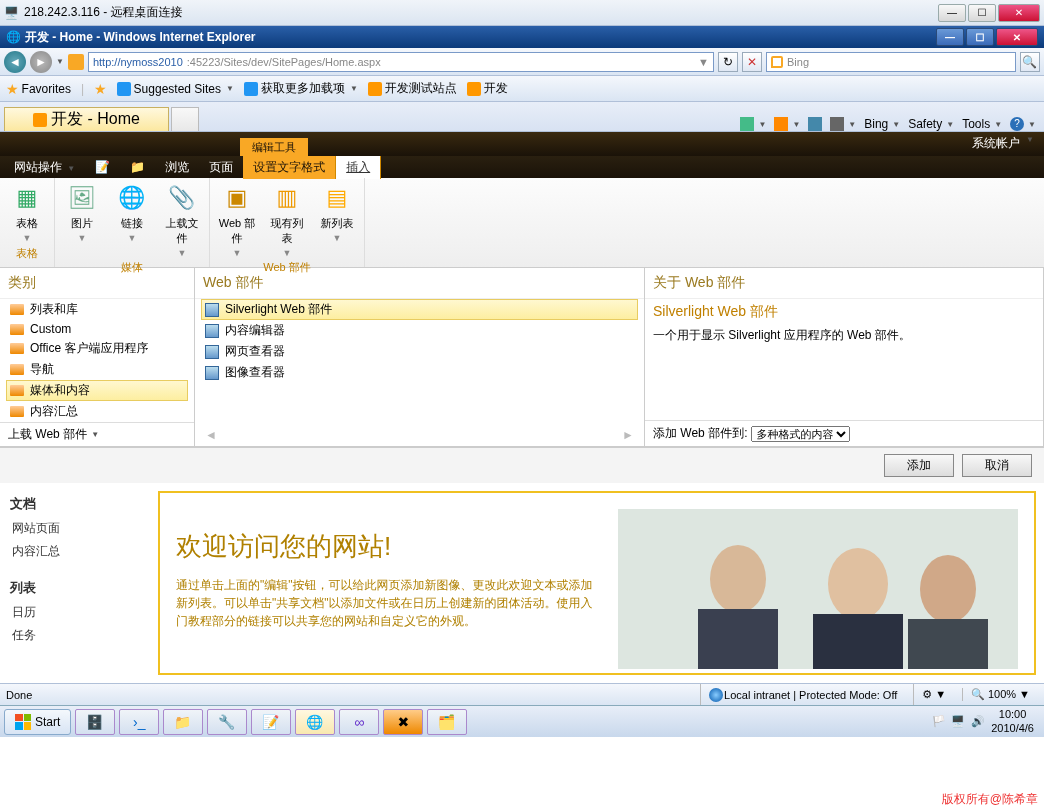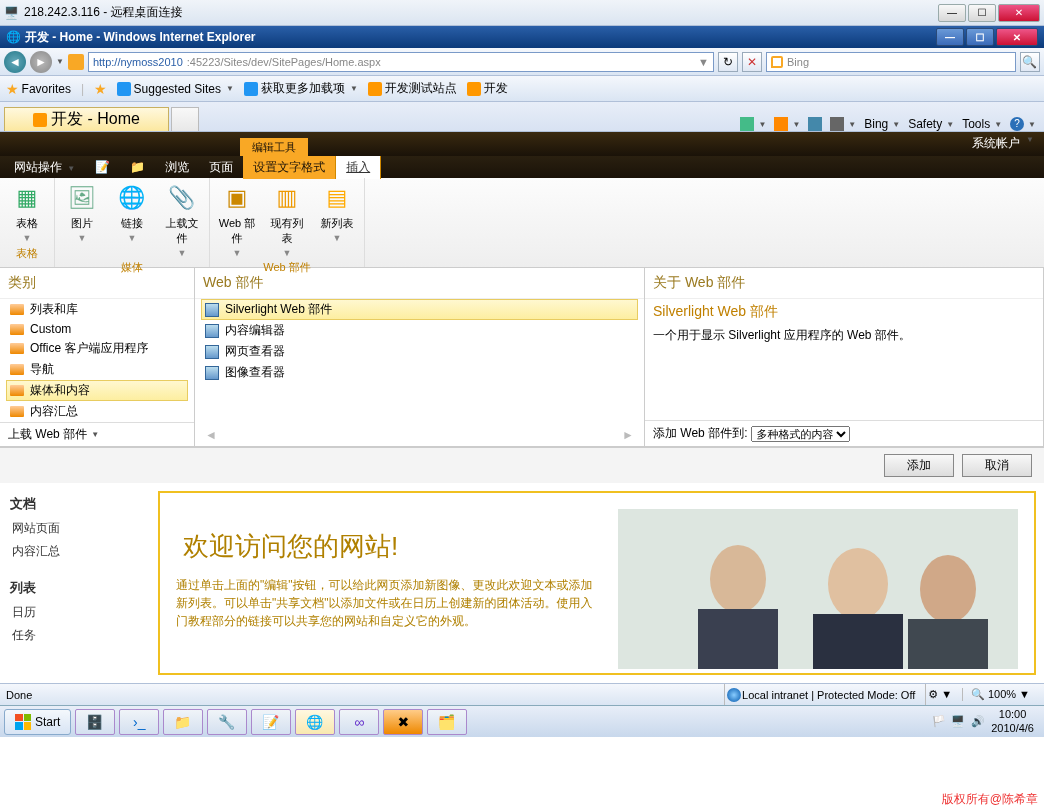--- a/index.html
+++ b/index.html
@@ -86,28 +86,28 @@
 .wp-btnrow{display:flex;justify-content:flex-end;gap:8px;padding:6px 12px;border-top:1px solid #ccc;background:#f4f4f4;}
 .wp-btn{border:1px solid #888;background:linear-gradient(#f8f8f8,#ddd);padding:2px 22px;font-size:12px;cursor:default;}
 
 
 .content{display:flex;padding:8px;gap:10px;height:200px;}
 .leftnav{width:140px;font-size:12px;}
 .leftnav h4{font-size:13px;padding:4px 2px;color:#333;}
 .leftnav a{display:block;padding:3px 4px;color:#333;text-decoration:none;}
 .main-card{flex:1;border:2px solid #f0c020;padding:16px;display:flex;gap:16px;}
 .main-card .txt{flex:1;}
-.main-card h1{font-size:26px;color:#b08000;font-weight:normal;margin:20px 7px 12px;}
+.main-card h1{font-size:26px;color:#b08000;font-weight:normal;margin:20px 0 12px;}
 .main-card p{font-size:12px;color:#b08000;line-height:1.5;}
 .main-card .img-ph{width:400px;height:160px;background:linear-gradient(135deg,#8a9,#678,#456);display:flex;align-items:center;justify-content:center;color:#345;}
 
 
 .statusbar{height:22px;background:linear-gradient(#f4f7fc,#dae5f3);border-top:1px solid #b0c0d8;display:flex;align-items:center;font-size:11px;padding:0 6px;gap:8px;}
 .statusbar .spacer{flex:1;}
-.statusbar .zone{display:flex;align-items:center;gap:1px;border-left:1px solid #bbb;padding:0 2px;height:100%;justify-content:flex-end;}
+.statusbar .zone{display:flex;align-items:center;gap:1px;border-left:1px solid #bbb;padding:0 8px;height:100%;justify-content:flex-end;}
 .statusbar .zoom{border-left:1px solid #bbb;padding:0 8px;}
 
 
 .taskbar{height:32px;background:linear-gradient(#e8eef8,#c8d8ec);border-top:1px solid #8ab;display:flex;align-items:center;padding:0 4px;gap:4px;}
 .start-btn{height:26px;padding:0 10px;background:linear-gradient(#f4f8fc,#d8e4f4);border:1px solid #8ac;border-radius:3px;display:flex;align-items:center;gap:4px;font-size:12px;}
 .tb-icon{width:40px;height:26px;background:linear-gradient(#f0f4f8,#d4e0f0);border:1px solid #a8c;border-radius:2px;display:flex;align-items:center;justify-content:center;font-size:14px;}
 .tb-icon.active{background:linear-gradient(#fff8e0,#f8e8b0);}
 .tray{margin-left:auto;display:flex;align-items:center;gap:6px;font-size:11px;padding:0 6px;}
 .tray .time{text-align:center;line-height:1.2;}
 .watermark{position:absolute;right:6px;bottom:2px;color:#e33;font-size:12px;background:rgba(255,255,255,0.7);}

